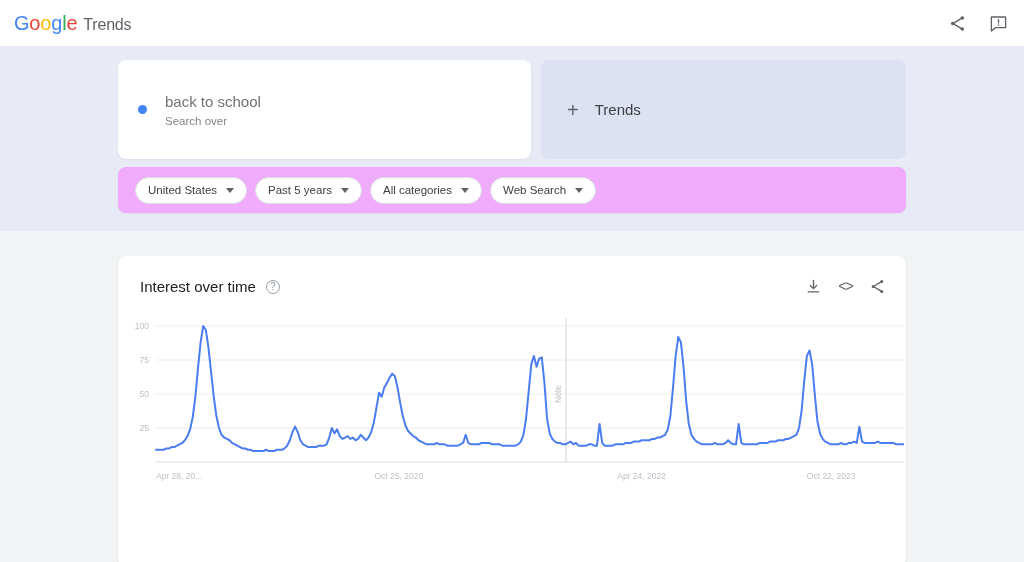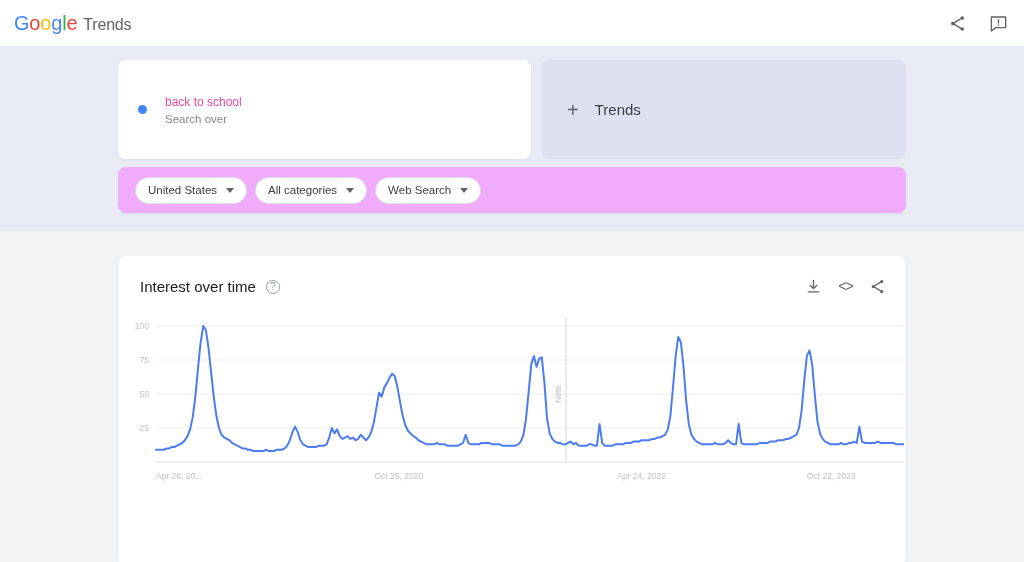--- a/index.html
+++ b/index.html
@@ -89,21 +89,21 @@
     padding-left: 20px;
     box-shadow: 0 1px 2px rgba(60,64,67,.08);
   }
   .dot {
     width: 9px; height: 9px;
     border-radius: 50%;
     background: #4285F4;
     margin-right: 18px;
     flex: 0 0 auto;
   }
-  .term-name { font-size: 12px; color: #ec4899; line-height: 1.35; }
+  .term-name { font-size: 15px; color: #737373; line-height: 1.35; }
   .term-type { font-size: 11.5px; color: #80868B; margin-top: 2px; }
 
   .compare-card {
     flex: 1 1 auto;
     height: 99px;
     background: #DDE1F2;
     border-radius: 8px;
     display: flex;
     align-items: center;
     padding-left: 26px;
@@ -253,20 +253,24 @@
 
     <div class="compare-card">
       <div class="plus">+</div>
       <div class="compare-label">Trends</div>
     </div>
   </div>
 
   <div class="filters-card">
     <div class="chip">
       <span>United States</span>
+      <span class="caret"></span>
+    </div>
+    <div class="chip">
+      <span>Past 5 years</span>
       <span class="caret"></span>
     </div>
     <div class="chip">
       <span>All categories</span>
       <span class="caret"></span>
     </div>
     <div class="chip">
       <span>Web Search</span>
       <span class="caret"></span>
     </div>

